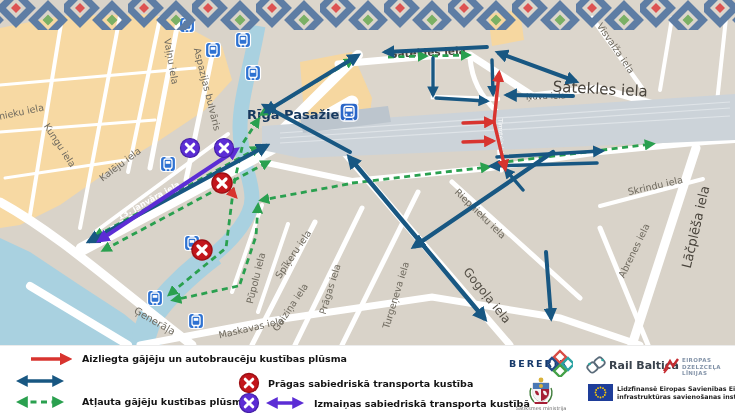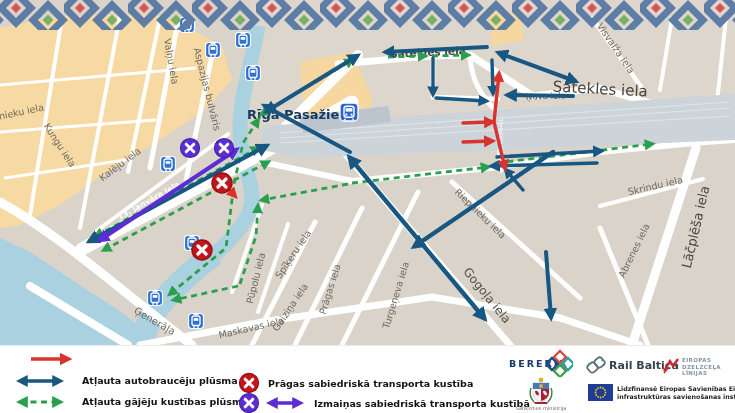--- a/index.html
+++ b/index.html
@@ -220,25 +220,25 @@
 
     <rect x="0" y="0" width="735" height="30" fill="url(#folk)"></rect>
   </svg>
   </div>
 
   <div id="legend">
 
     <svg class="abs" style="left:28px;top:6px" width="50" height="14">
       <path d="M3,7 L40,7" stroke="#d8342f" stroke-width="3.5" marker-end="url(#mk-red)" fill="none"></path>
     </svg>
+    <div class="abs lg-label" style="left:82px;top:7px">Aizliegta gājēju un autobraucēju kustības plūsma</div>
 
     <svg class="abs" style="left:12px;top:28px" width="60" height="14">
       <path d="M8,7 L48,7" stroke="#185782" stroke-width="3.5" marker-start="url(#mk-blue)" marker-end="url(#mk-blue)" fill="none"></path>
     </svg>
-    <div class="abs lg-label" style="left:82px;top:29px">Atļauta autobraucēju plūsma</div>
 
     <svg class="abs" style="left:12px;top:49px" width="60" height="14">
       <path d="M8,7 L48,7" stroke="#2aa04f" stroke-width="3" stroke-dasharray="6 4.5" marker-start="url(#mk-green)" marker-end="url(#mk-green)" fill="none"></path>
     </svg>
     <div class="abs lg-label" style="left:82px;top:50px">Atļauta gājēju kustības plūsma</div>
 
     <svg class="abs" style="left:238px;top:26px" width="22" height="22">
       <circle cx="11" cy="11" r="9.5" fill="#c3161c" stroke="#9e0f14" stroke-width="1.3"></circle>
       <path d="M7.2,7.2 L14.8,14.8 M7.2,14.8 L14.8,7.2" stroke="#fff" stroke-width="3" stroke-linecap="round"></path>
     </svg>

